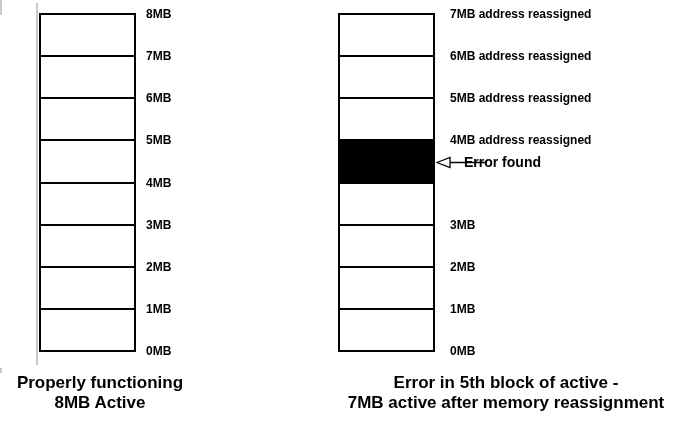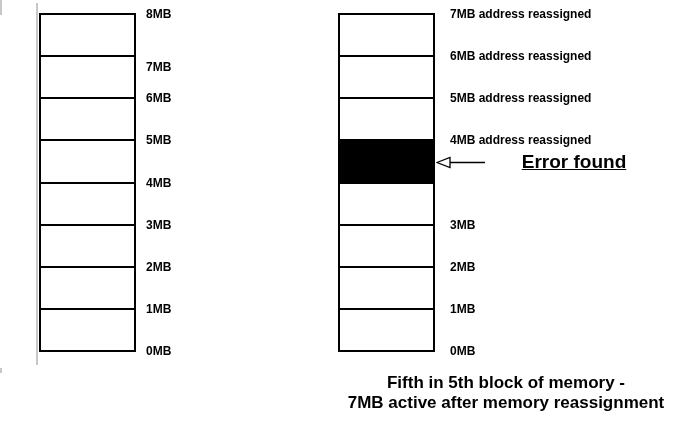--- a/index.html
+++ b/index.html
@@ -47,25 +47,24 @@
     transform: translateY(-50%);
     font-size: 12px;
     line-height: 1;
     white-space: nowrap;
   }
   .annotation {
     position: absolute;
     left: 464px;
     top: 152px;
     width: 220px;
-    text-align: center;
-    font-size: 19px;
+    text-align: left;
+    font-size: 14px;
     line-height: 20px;
     white-space: nowrap;
-    text-decoration: underline;
   }
   .caption {
     position: absolute;
     top: 373px;
     text-align: center;
     font-size: 17px;
     line-height: 20px;
     white-space: nowrap;
   }
   .caption.left-caption  { left: 0px;   width: 200px; }
@@ -117,27 +116,31 @@
 
   <svg class="arrow-svg" viewBox="0 0 52 16">
     <polygon points="1,7.5 14,2.5 14,12.5" fill="#ffffff" stroke="#000000" stroke-width="1.3"></polygon>
     <line x1="14" y1="7.5" x2="49" y2="7.5" stroke="#000000" stroke-width="1.3"></line>
   </svg>
 
   <div class="annotation">
     <div>Error found</div>
   </div>
 
+  <div class="caption left-caption">
+    <div>Properly functioning</div>
+    <div>8MB Active</div>
+  </div>
   <div class="caption right-caption">
-    <div>Fifth in 5th block of memory -</div>
+    <div>Error in 5th block of active -</div>
     <div>7MB active after memory reassignment</div>
   </div>
 
 <div class="mem-label" style="left: 146px; top: 14px;">8MB</div>
-    <div class="mem-label" style="left: 146px; top: 56.125px; margin-top: 11px;">7MB</div>
+    <div class="mem-label" style="left: 146px; top: 56.125px;">7MB</div>
     <div class="mem-label" style="left: 146px; top: 98.25px;">6MB</div>
     <div class="mem-label" style="left: 146px; top: 140.375px;">5MB</div>
     <div class="mem-label" style="left: 146px; top: 182.5px;">4MB</div>
     <div class="mem-label" style="left: 146px; top: 224.625px;">3MB</div>
     <div class="mem-label" style="left: 146px; top: 266.75px;">2MB</div>
     <div class="mem-label" style="left: 146px; top: 308.875px;">1MB</div>
     <div class="mem-label" style="left: 146px; top: 351px;">0MB</div>
     <div class="mem-label" style="left: 450px; top: 14px; text-align: right;">7MB address reassigned</div>
     <div class="mem-label" style="left: 450px; top: 56.125px;">6MB address reassigned</div>
     <div class="mem-label" style="left: 450px; top: 98.25px;">5MB address reassigned</div>

